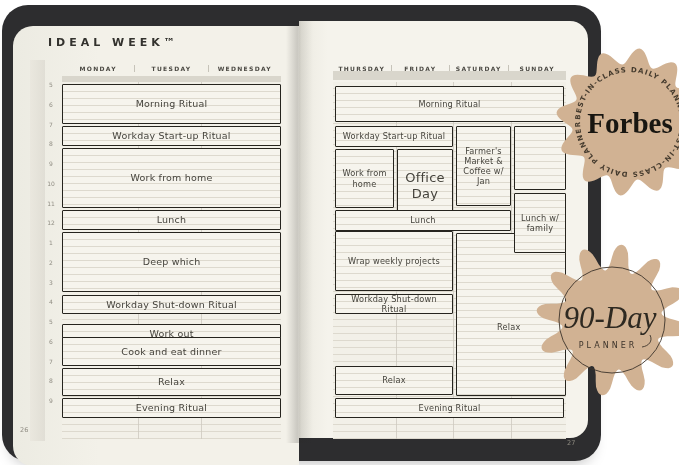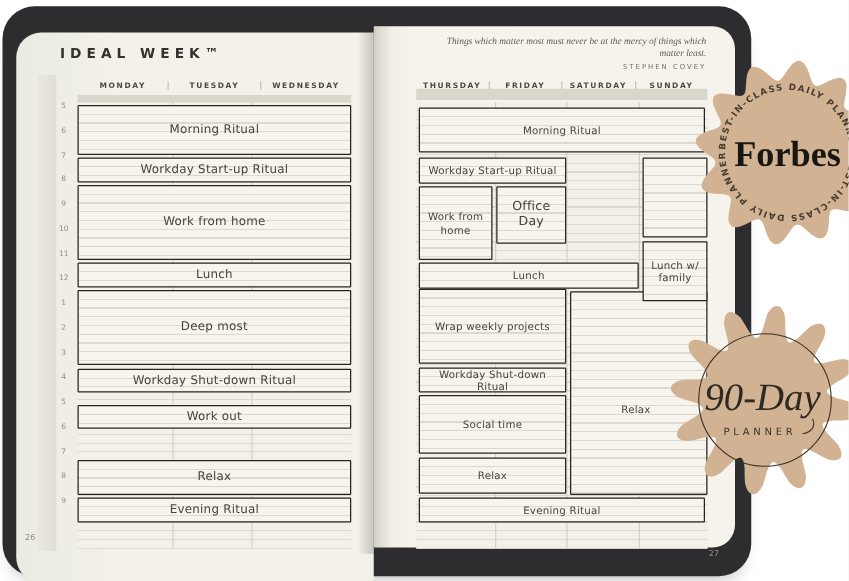--- a/index.html
+++ b/index.html
@@ -98,89 +98,88 @@
         <div class="block" style="top: 44px; height: 20px; left: 0px; right: 0px; font-size: 9.5px;">
           <span>Workday Start-up Ritual</span>
         </div>
         <div class="block" style="top: 66px; height: 60px; left: 0px; right: 0px; font-size: 9.5px;">
           <span>Work from home</span>
         </div>
         <div class="block" style="top: 128px; height: 20px; left: 0px; right: 0px; font-size: 9.5px;">
           <span>Lunch</span>
         </div>
         <div class="block" style="top: 150px; height: 60px; left: 0px; right: 0px; font-size: 9.5px;">
-          <span>Deep most</span>
+          <span>Deep which</span>
         </div>
         <div class="block" style="top: 213px; height: 19px; left: 0px; right: 0px; font-size: 9.5px;">
           <span>Workday Shut-down Ritual</span>
         </div>
         <div class="block" style="top: 242px; height: 19px; left: 0px; right: 0px; font-size: 9.5px;">
           <span>Work out</span>
         </div>
+        <div class="block" style="top: 255px; height: 29px; left: 0px; right: 0px; font-size: 9.5px;">
+          <span>Cook and eat dinner</span>
+        </div>
         <div class="block" style="top: 286px; height: 28px; left: 0px; right: 0px; font-size: 9.5px;">
           <span>Relax</span>
         </div>
         <div class="block" style="top: 316px; height: 20px; left: 0px; right: 0px; font-size: 9.5px;">
           <span>Evening Ritual</span>
         </div>
       </div>
 
     <div class="page-num" style="left:7px;top:400px;">26</div>
   </div>
 
   <div class="page page-right">
-    <div class="quote">
-      <span>Things which matter most must never be at the mercy of things which matter least.</span>
-      <div class="quote-author">STEPHEN COVEY</div>
-    </div>
 
     <div class="hdr-row" style="left:34px;top:41px;width:233px;">
       <div class="hdr-cell">THURSDAY</div>
       <div class="hdr-cell">FRIDAY</div>
       <div class="hdr-cell">SATURDAY</div>
       <div class="hdr-cell">SUNDAY</div>
     </div>
     <div class="hdr-band" style="left:34px;top:50px;width:233px;"></div>
 
     <div class="grid" id="right-grid" style="left:34px;top:61px;width:233px;height:357px;">
       <div class="vdiv" style="left:63px;"></div>
       <div class="vdiv" style="left:120px;"></div>
       <div class="vdiv" style="left:178px;"></div>
     <div class="block" style="top: 4px; height: 36px; left: 2px; width: 229px; font-size: 8.2px;">
           <span>Morning Ritual</span>
         </div>
         <div class="block" style="top: 44px; height: 21px; left: 2px; width: 118px; font-size: 8.2px;">
           <span>Workday Start-up Ritual</span>
         </div>
+        <div class="block" style="top: 44px; height: 80px; left: 123px; width: 55px; font-size: 8.2px;">
+          <span>Farmer's Market &amp; Coffee w/ Jan</span>
+        </div>
         <div class="block" style="top: 44px; height: 64px; left: 181px; width: 52px; font-size: 8.2px;">
           <span></span>
         </div>
         <div class="block" style="top: 67px; height: 59px; left: 2px; width: 59px; font-size: 8.2px;">
           <span>Work from home</span>
         </div>
-        <div class="block" style="top: 67px; height: 46px; left: 64px; width: 56px; font-size: 10px;">
+        <div class="block" style="top: 67px; height: 74px; left: 64px; width: 56px; font-size: 13px;">
           <span>Office Day</span>
         </div>
         <div class="block" style="top: 151px; height: 163px; left: 123px; width: 110px; font-size: 8.2px;">
           <span style="position: absolute; left: 38px; top: 70px;">Relax</span>
         </div>
         <div class="block" style="top: 128px; height: 21px; left: 2px; width: 176px; font-size: 8.2px;">
           <span>Lunch</span>
         </div>
-        <div class="block" style="top: 111px; height: 48px; left: 181px; width: 52px; font-size: 8.2px;">
+        <div class="block" style="top: 111px; height: 60px; left: 181px; width: 52px; font-size: 8.2px;">
           <span>Lunch w/ family</span>
         </div>
         <div class="block" style="top: 149px; height: 60px; left: 2px; width: 118px; font-size: 8.2px;">
           <span>Wrap weekly projects</span>
         </div>
         <div class="block" style="top: 212px; height: 20px; left: 2px; width: 118px; font-size: 8.2px;">
           <span>Workday Shut-down Ritual</span>
-        </div>
-        <div class="block" style="top: 234px; height: 47px; left: 2px; width: 118px; font-size: 8.2px;">
-          <span>Social time</span>
         </div>
         <div class="block" style="top: 284px; height: 29px; left: 2px; width: 118px; font-size: 8.2px;">
           <span>Relax</span>
         </div>
         <div class="block" style="top: 316px; height: 20px; left: 2px; width: 229px; font-size: 8.2px;">
           <span>Evening Ritual</span>
         </div>
       </div>
 
     <div class="page-num" style="left:268px;top:406px;margin-top:12px;">27</div>

